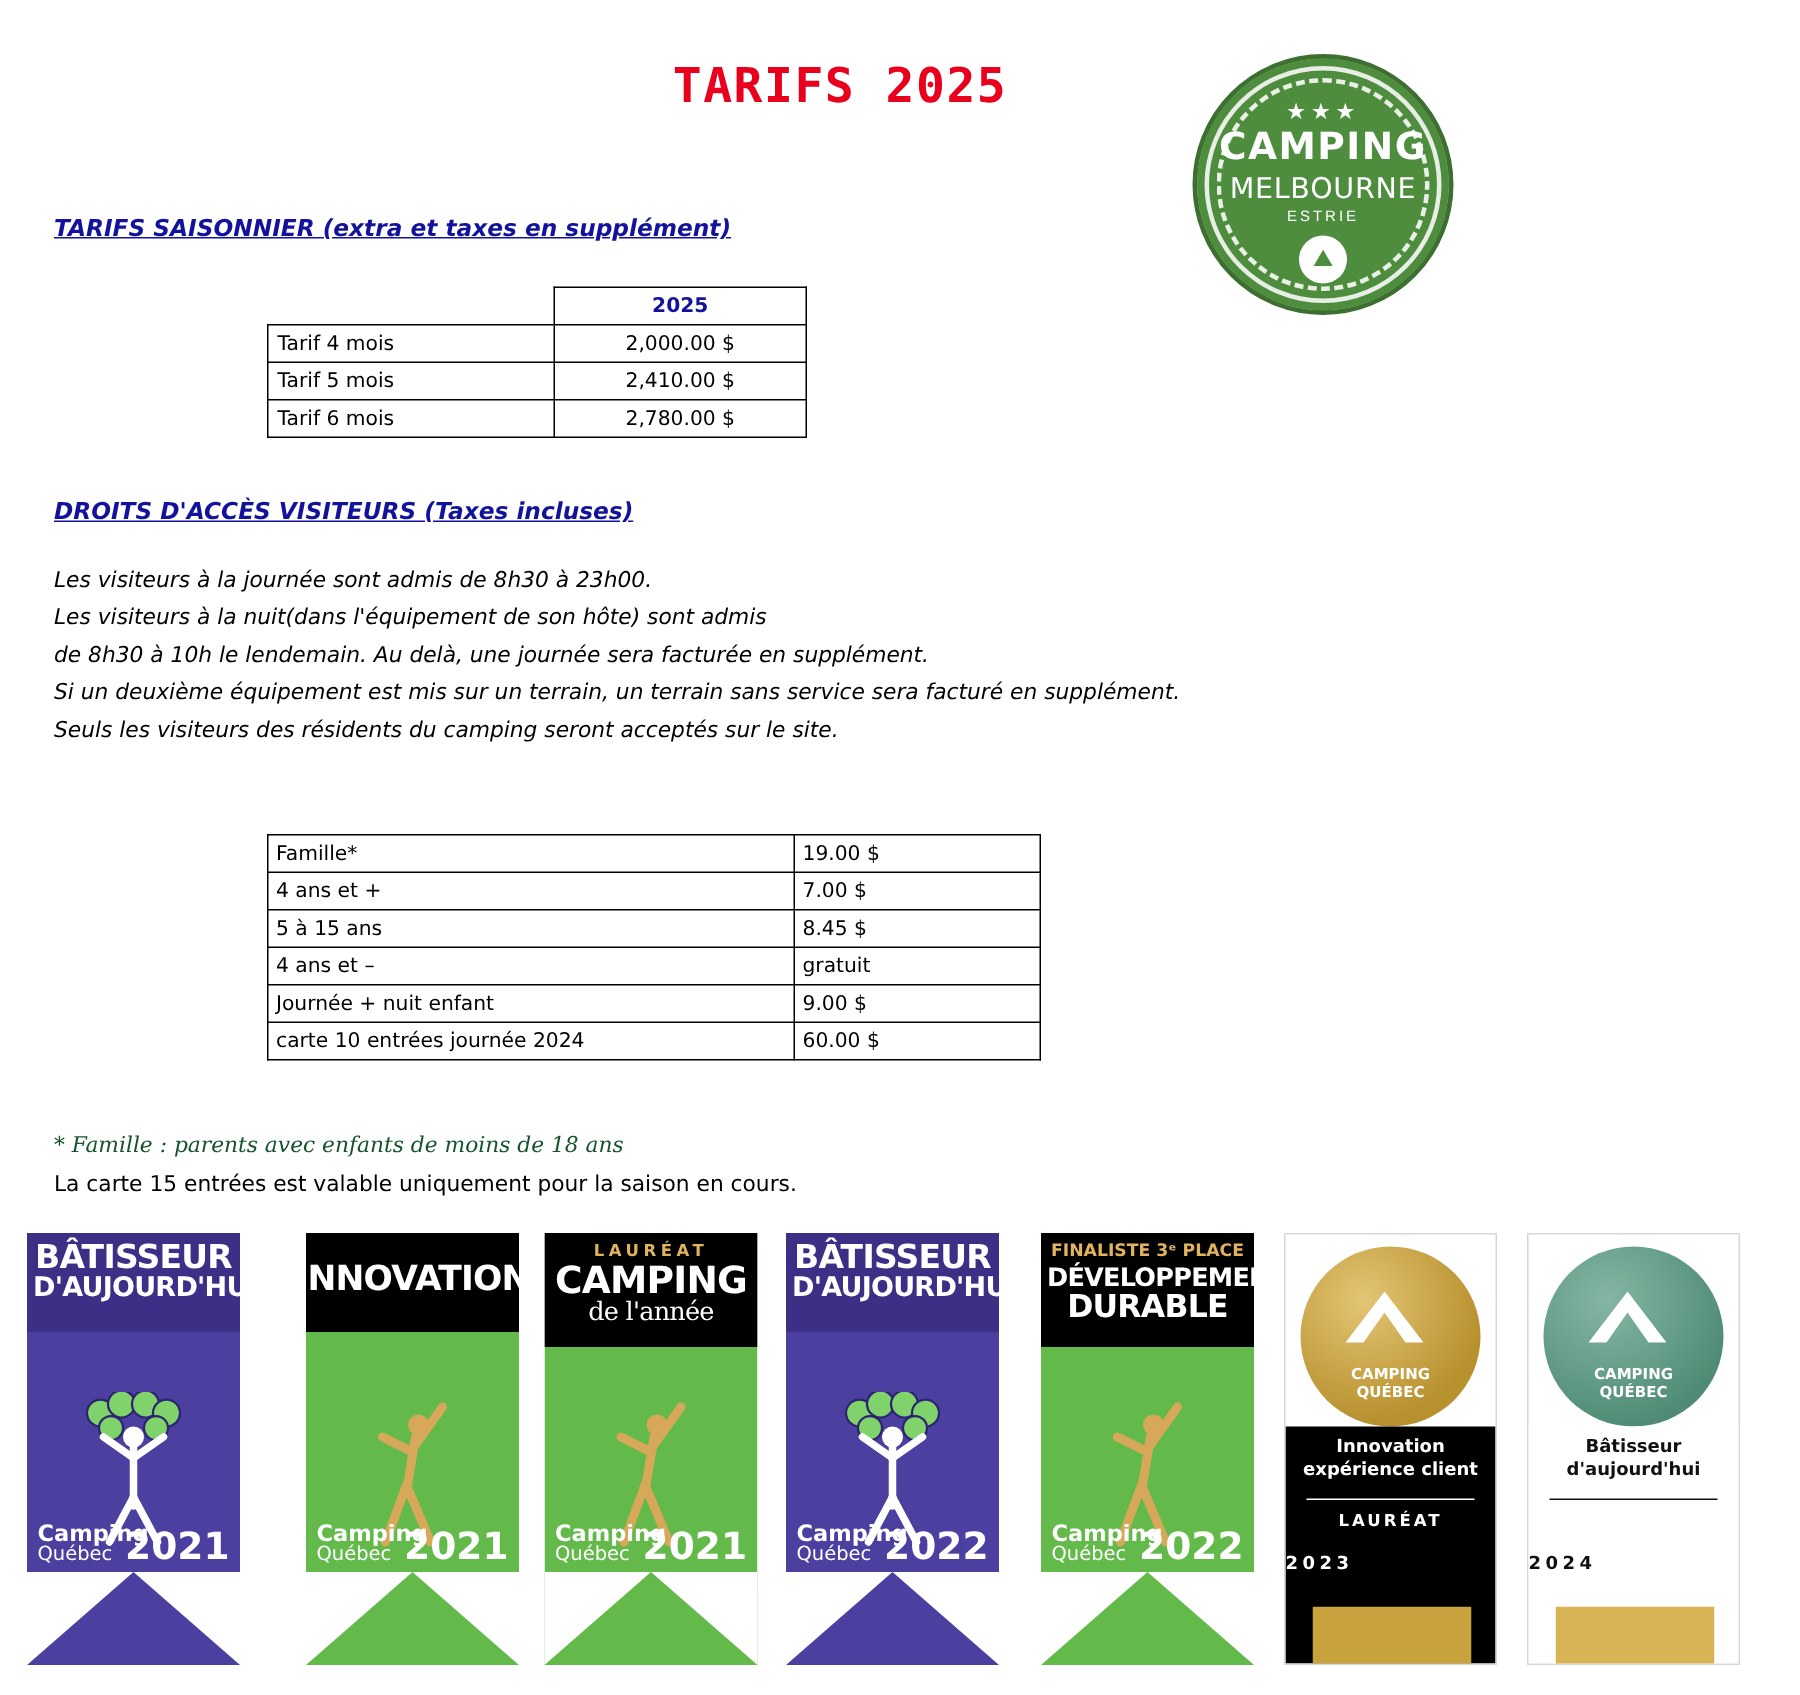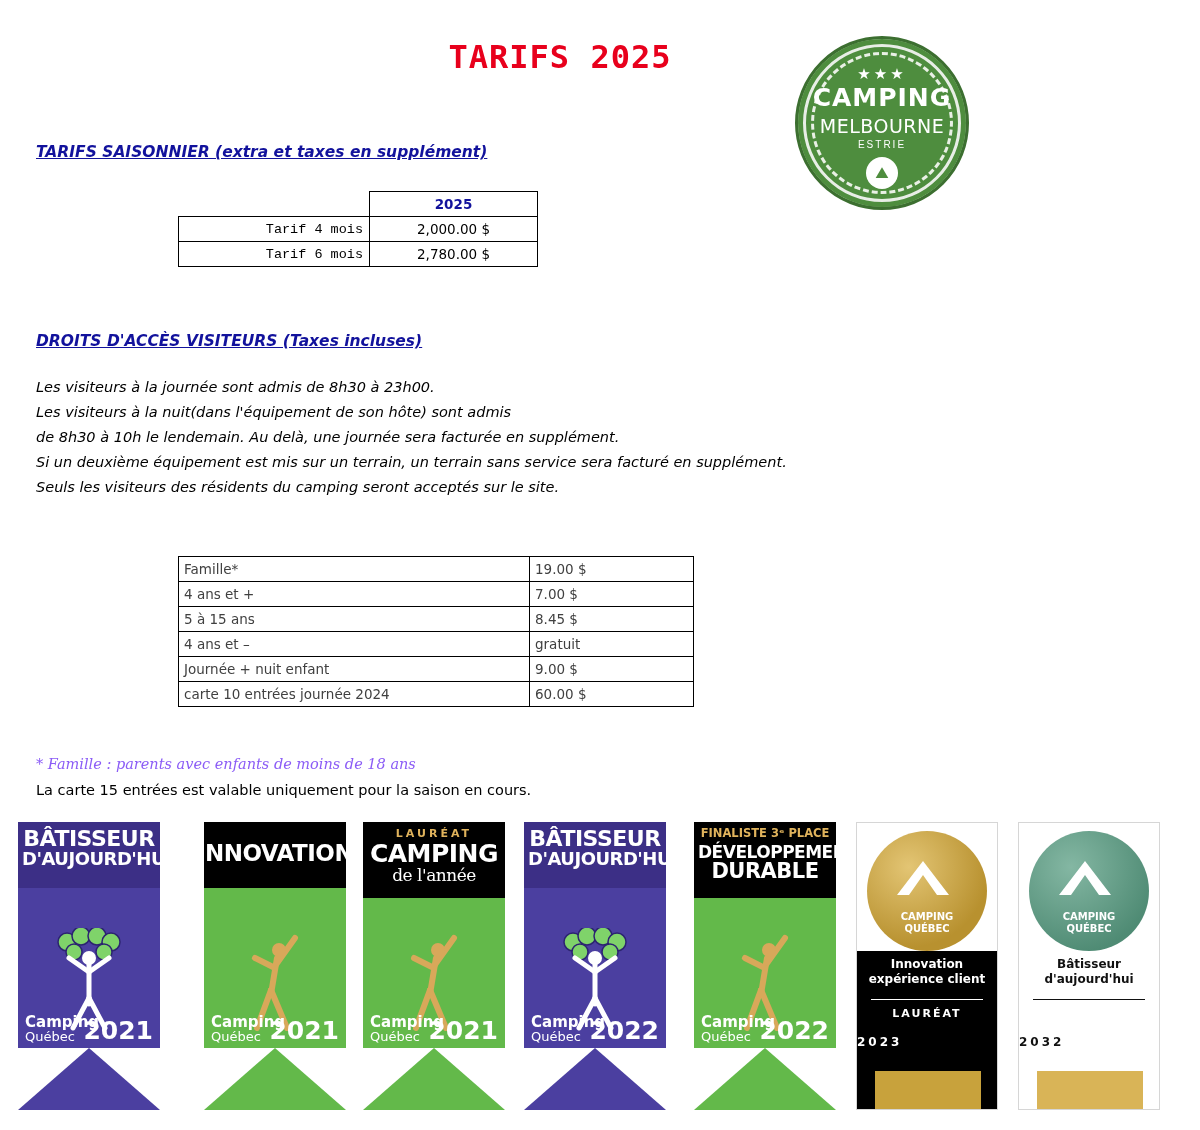--- a/index.html
+++ b/index.html
@@ -144,21 +144,21 @@
     border-collapse: collapse;
     font-family: "DejaVu Sans", sans-serif;
     font-size: 13.5px;
     color: #000000;
   }
   .table-saison td, .table-saison th {
     border: 1px solid #000000;
     height: 24px;
     padding: 0 6px;
   }
-  .table-saison .c-label { width: 178px; text-align: right; font-family: Liberation Mono, monospace; }
+  .table-saison .c-label { width: 178px; text-align: left; }
   .table-saison .c-value { width: 155px; text-align: center; }
   .table-saison th.c-value {
     color: #12129c;
     font-weight: bold;
     font-size: 13.5px;
   }
   .table-saison th.c-blank { border: none; }
 
   
   .para-block {
@@ -174,39 +174,39 @@
   }
 
   
   .table-visiteurs {
     position: absolute;
     left: 178px;
     top: 556px;
     border-collapse: collapse;
     font-family: "DejaVu Sans", sans-serif;
     font-size: 13.5px;
-    color: #404040;
+    color: #000000;
   }
   .table-visiteurs td {
     border: 1px solid #000000;
     height: 24px;
     padding: 0 5px;
   }
   .table-visiteurs .v-label { width: 340px; text-align: left; }
   .table-visiteurs .v-price { width: 153px; text-align: left; }
 
   
   .footnote-1 {
     position: absolute;
     left: 36px;
     top: 756px;
     font-family: "DejaVu Serif", serif;
     font-style: italic;
     font-size: 14.5px;
-    color: #8b5cf6;
+    color: #14532d;
   }
   .footnote-2 {
     position: absolute;
     left: 36px;
     top: 782px;
     font-family: "DejaVu Sans", sans-serif;
     font-size: 14.5px;
     color: #000000;
   }
 
@@ -422,20 +422,24 @@
   <thead>
     <tr>
       <th class="c-blank"></th>
       <th class="c-value">2025</th>
     </tr>
   </thead>
   <tbody>
     <tr>
       <td class="c-label">Tarif 4 mois</td>
       <td class="c-value">2,000.00 $</td>
+    </tr>
+    <tr>
+      <td class="c-label">Tarif 5 mois</td>
+      <td class="c-value">2,410.00 $</td>
     </tr>
     <tr>
       <td class="c-label">Tarif 6 mois</td>
       <td class="c-value">2,780.00 $</td>
     </tr>
   </tbody>
 </table>
 
 <div class="section-heading" id="heading-visiteurs">DROITS D'ACCÈS VISITEURS (Taxes incluses)</div>
 
@@ -662,20 +666,20 @@
         <div>QUÉBEC</div>
       </div>
     </div>
     <div class="medal-body" style="background:#ffffff;">
       <div class="medal-title" style="color:#111111;">
         <div>Bâtisseur</div>
         <div>d'aujourd'hui</div>
       </div>
       <div class="medal-sep"></div>
       <div class="medal-award"></div>
-      <div class="medal-year">2032</div>
+      <div class="medal-year">2024</div>
       <svg class="medal-ribbon" viewBox="0 0 106 100">
         <path d="M0 0 L106 0 L106 62 L53 100 L0 62 Z" fill="#d9b457"></path>
       </svg>
     </div>
   </div>
 
 </div>
 
 </body></html>

